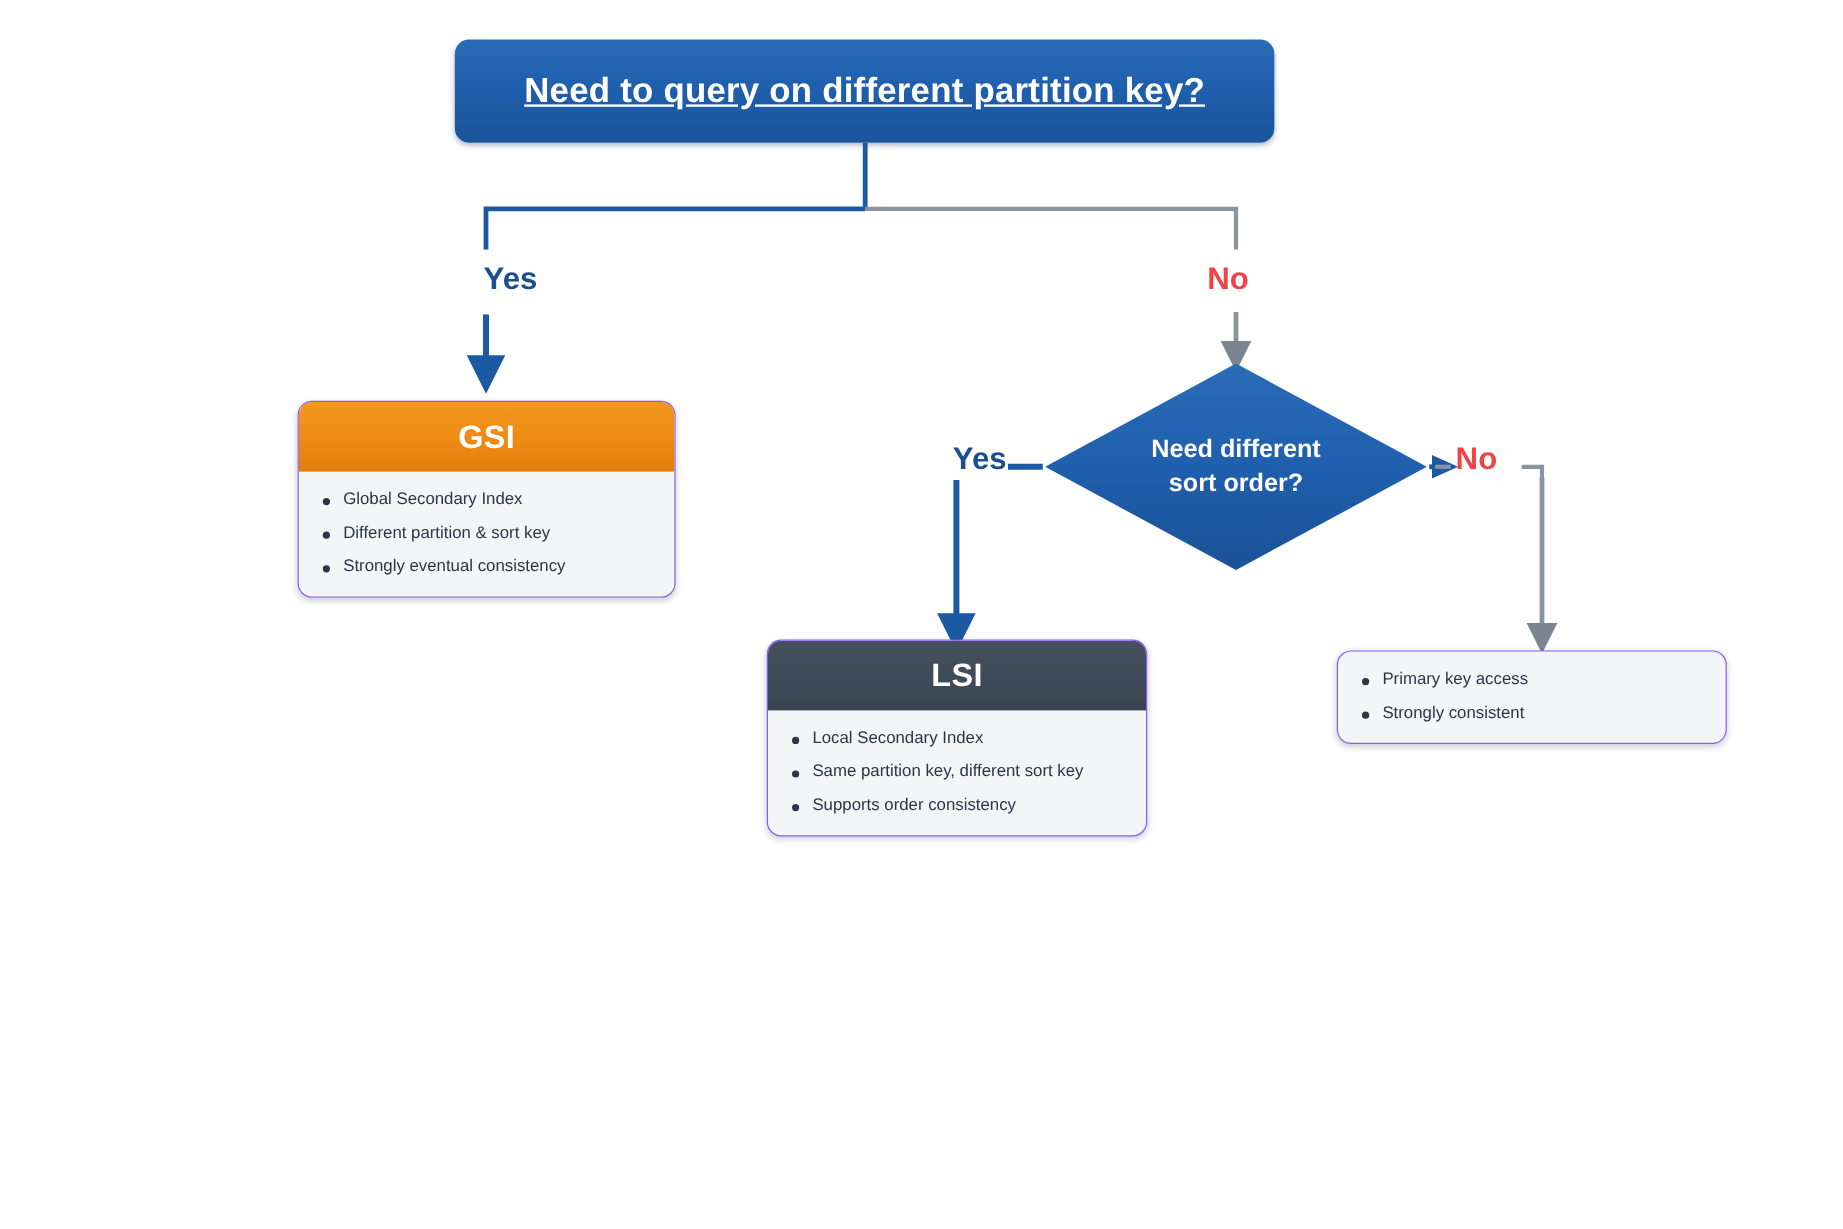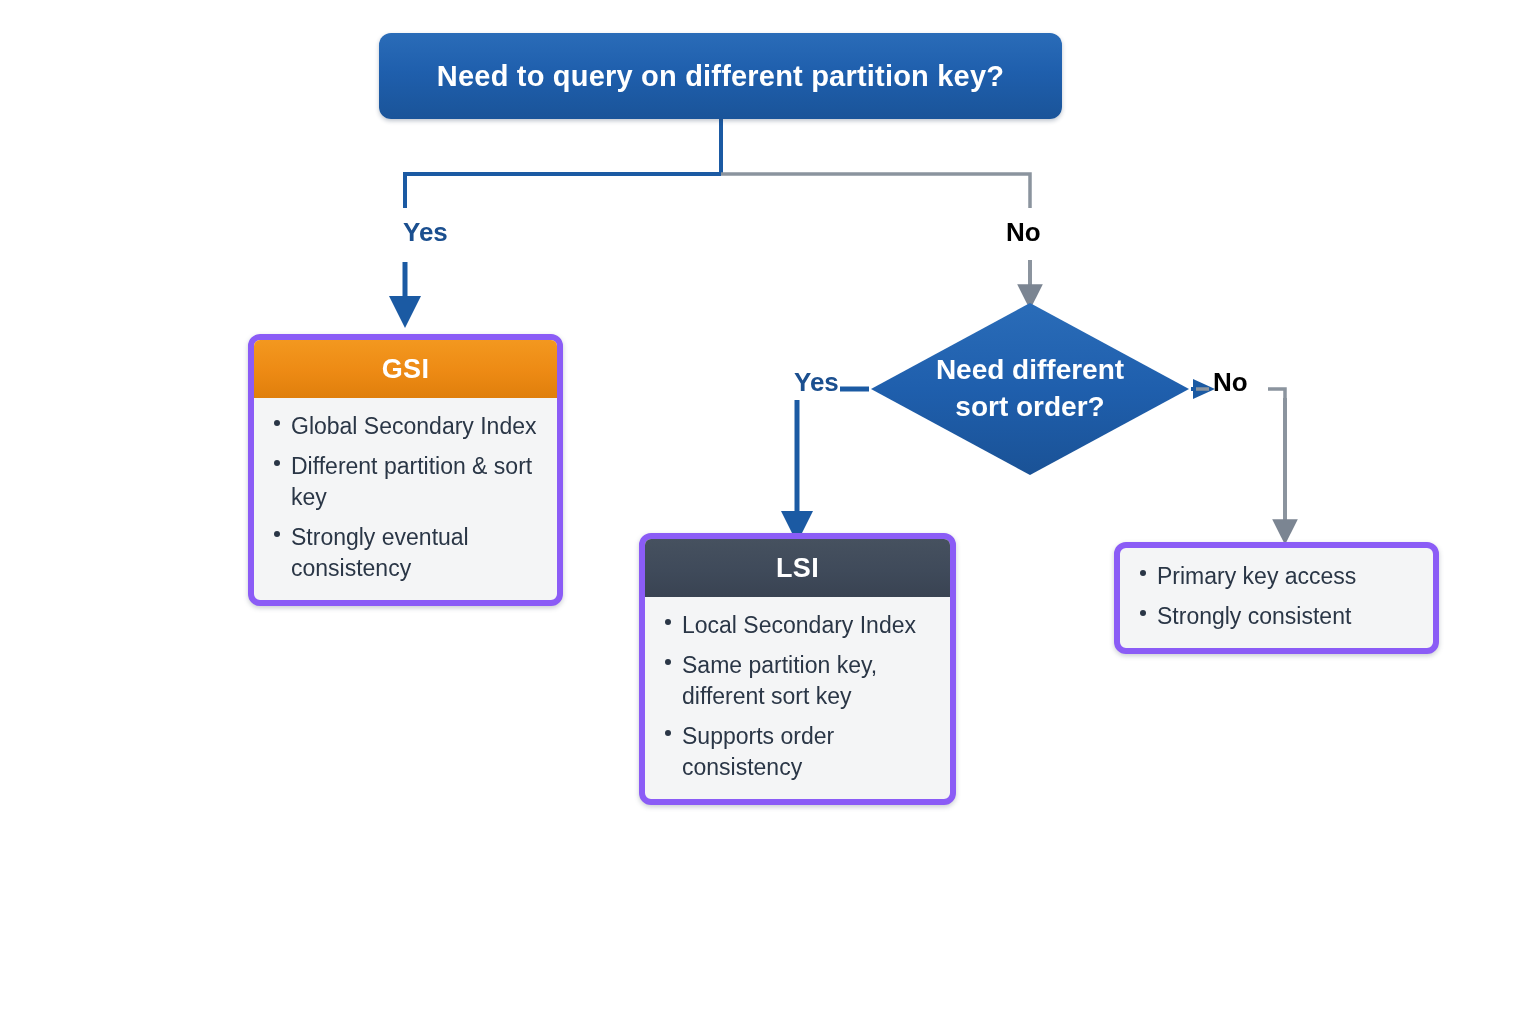--- a/index.html
+++ b/index.html
@@ -41,20 +41,21 @@
     box-shadow: 0 2px 4px rgba(40,60,90,0.30);
     box-sizing: border-box;
   }
   #root-question {
     left: 379px;
     top: 33px;
     width: 683px;
     height: 86px;
     font-size: 29px;
     letter-spacing: 0.2px;
+    text-decoration: underline;
   }
 
   
   #diamond-wrap {
     position: absolute;
     left: 871px;
     top: 303px;
     width: 318px;
     height: 172px;
   }
@@ -67,33 +68,33 @@
   }
   #diamond-label {
     position: absolute;
     inset: 0;
     display: flex;
     flex-direction: column;
     align-items: center;
     justify-content: center;
     color: #ffffff;
     font-weight: bold;
-    font-size: 28px;
+    font-size: 21px;
     line-height: 1.32;
     text-align: center;
     white-space: pre-line;
   }
 
   
   .card {
     position: absolute;
     border-radius: 12px;
     background: #f4f5f6;
     box-shadow: 0 2px 5px rgba(60,75,95,0.28);
-    border: 6px solid #8b5cf6;
+    border: 1px solid #8b5cf6;
     box-sizing: border-box;
     overflow: hidden;
   }
   .card-header {
     height: 58px;
     display: flex;
     align-items: center;
     justify-content: center;
     color: #ffffff;
     font-weight: bold;
@@ -105,21 +106,21 @@
   }
   .bullets {
     margin: 0;
     padding: 0;
     list-style: none;
   }
   .bullets li {
     position: relative;
     padding-left: 25px;
     color: #2a3646;
-    font-size: 23px;
+    font-size: 14px;
     line-height: 1.35;
     margin-bottom: 9px;
   }
   .bullets li:last-child { margin-bottom: 0; }
   .bullets li::before {
     content: "";
     position: absolute;
     left: 8px;
     top: 9px;
     width: 6px;
@@ -138,21 +139,21 @@
   #card-base .card-header { background: linear-gradient(180deg, #68a437 0%, #5e9b2e 55%, #548c29 100%); }
 
   
   .edge-label {
     position: absolute;
     font-weight: bold;
     font-size: 26px;
     white-space: nowrap;
   }
   .label-yes { color: #1b4f8f; margin-left: 24px; }
-  .label-no  { color: #000000; }
+  .label-no  { color: #ef4444; }
 
   #label-yes-1 { left: 379px; top: 217px; }
   #label-no-1  { left: 1006px; top: 217px; }
   #label-yes-2 { left: 770px; top: 367px; }
   #label-no-2  { left: 1213px; top: 367px; }
 </style>
 </head>
 <body>
 
 <div id="canvas">

